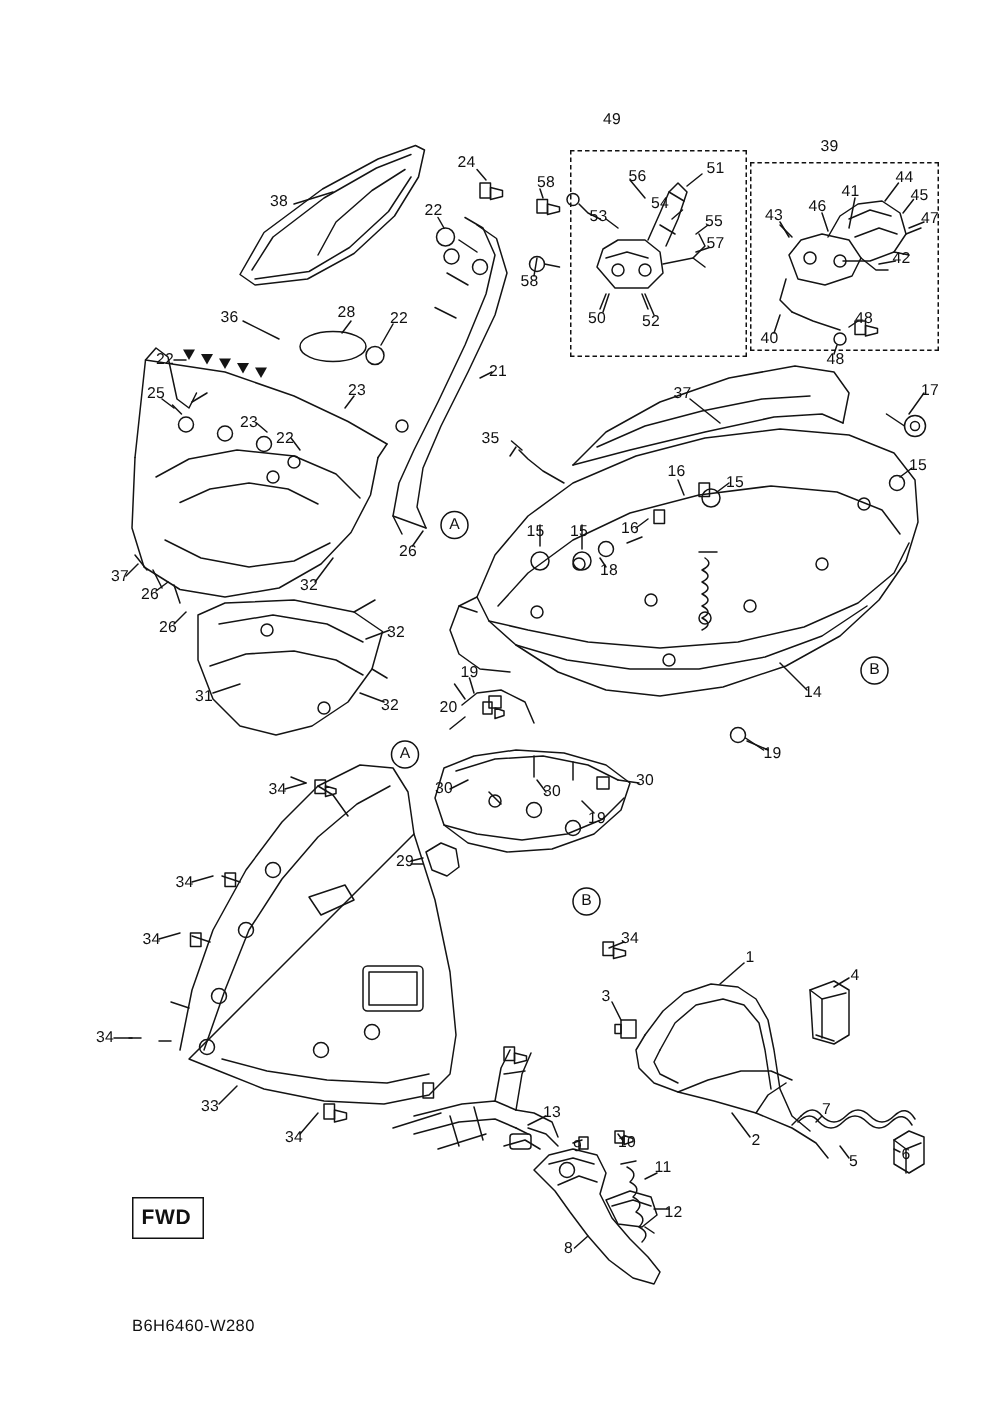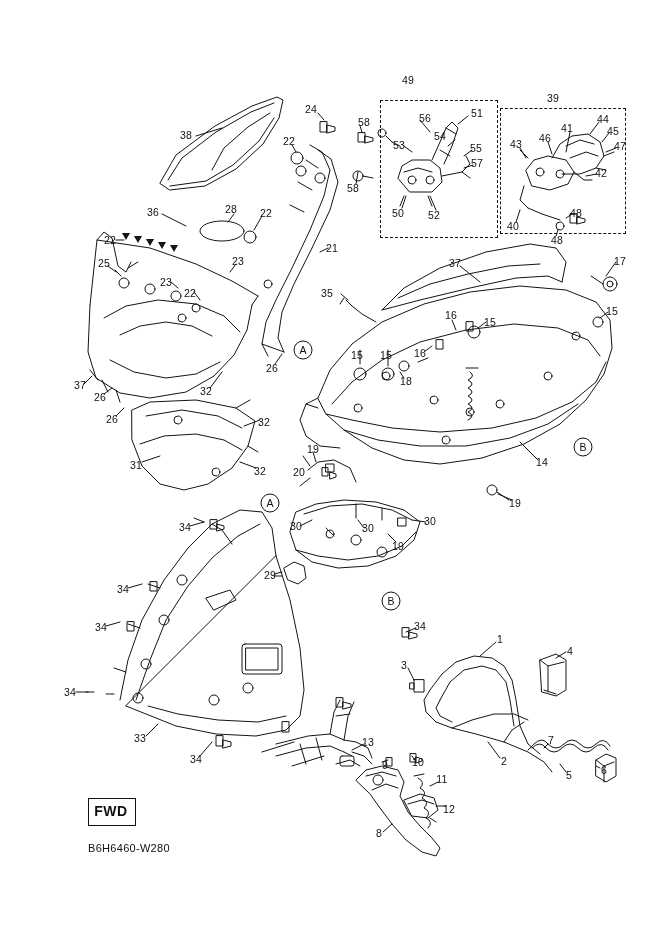--- a/index.html
+++ b/index.html
@@ -65,21 +65,21 @@
     top: 811px;
     transform: translate(-50%, -50%);
     font-size: 14px;
     font-weight: bold;
     letter-spacing: 0.5px;
     color: #111;
   }
   #sheet-code {
     position: absolute;
     left: 88px;
-    top: 842px;
+    top: 878px;
     font-size: 11px;
     color: #111;
     letter-spacing: 0.3px;
   }
   .dash-box {
     position: absolute;
     border: 1.1px dashed #111;
     background: transparent;
   }
 </style>

